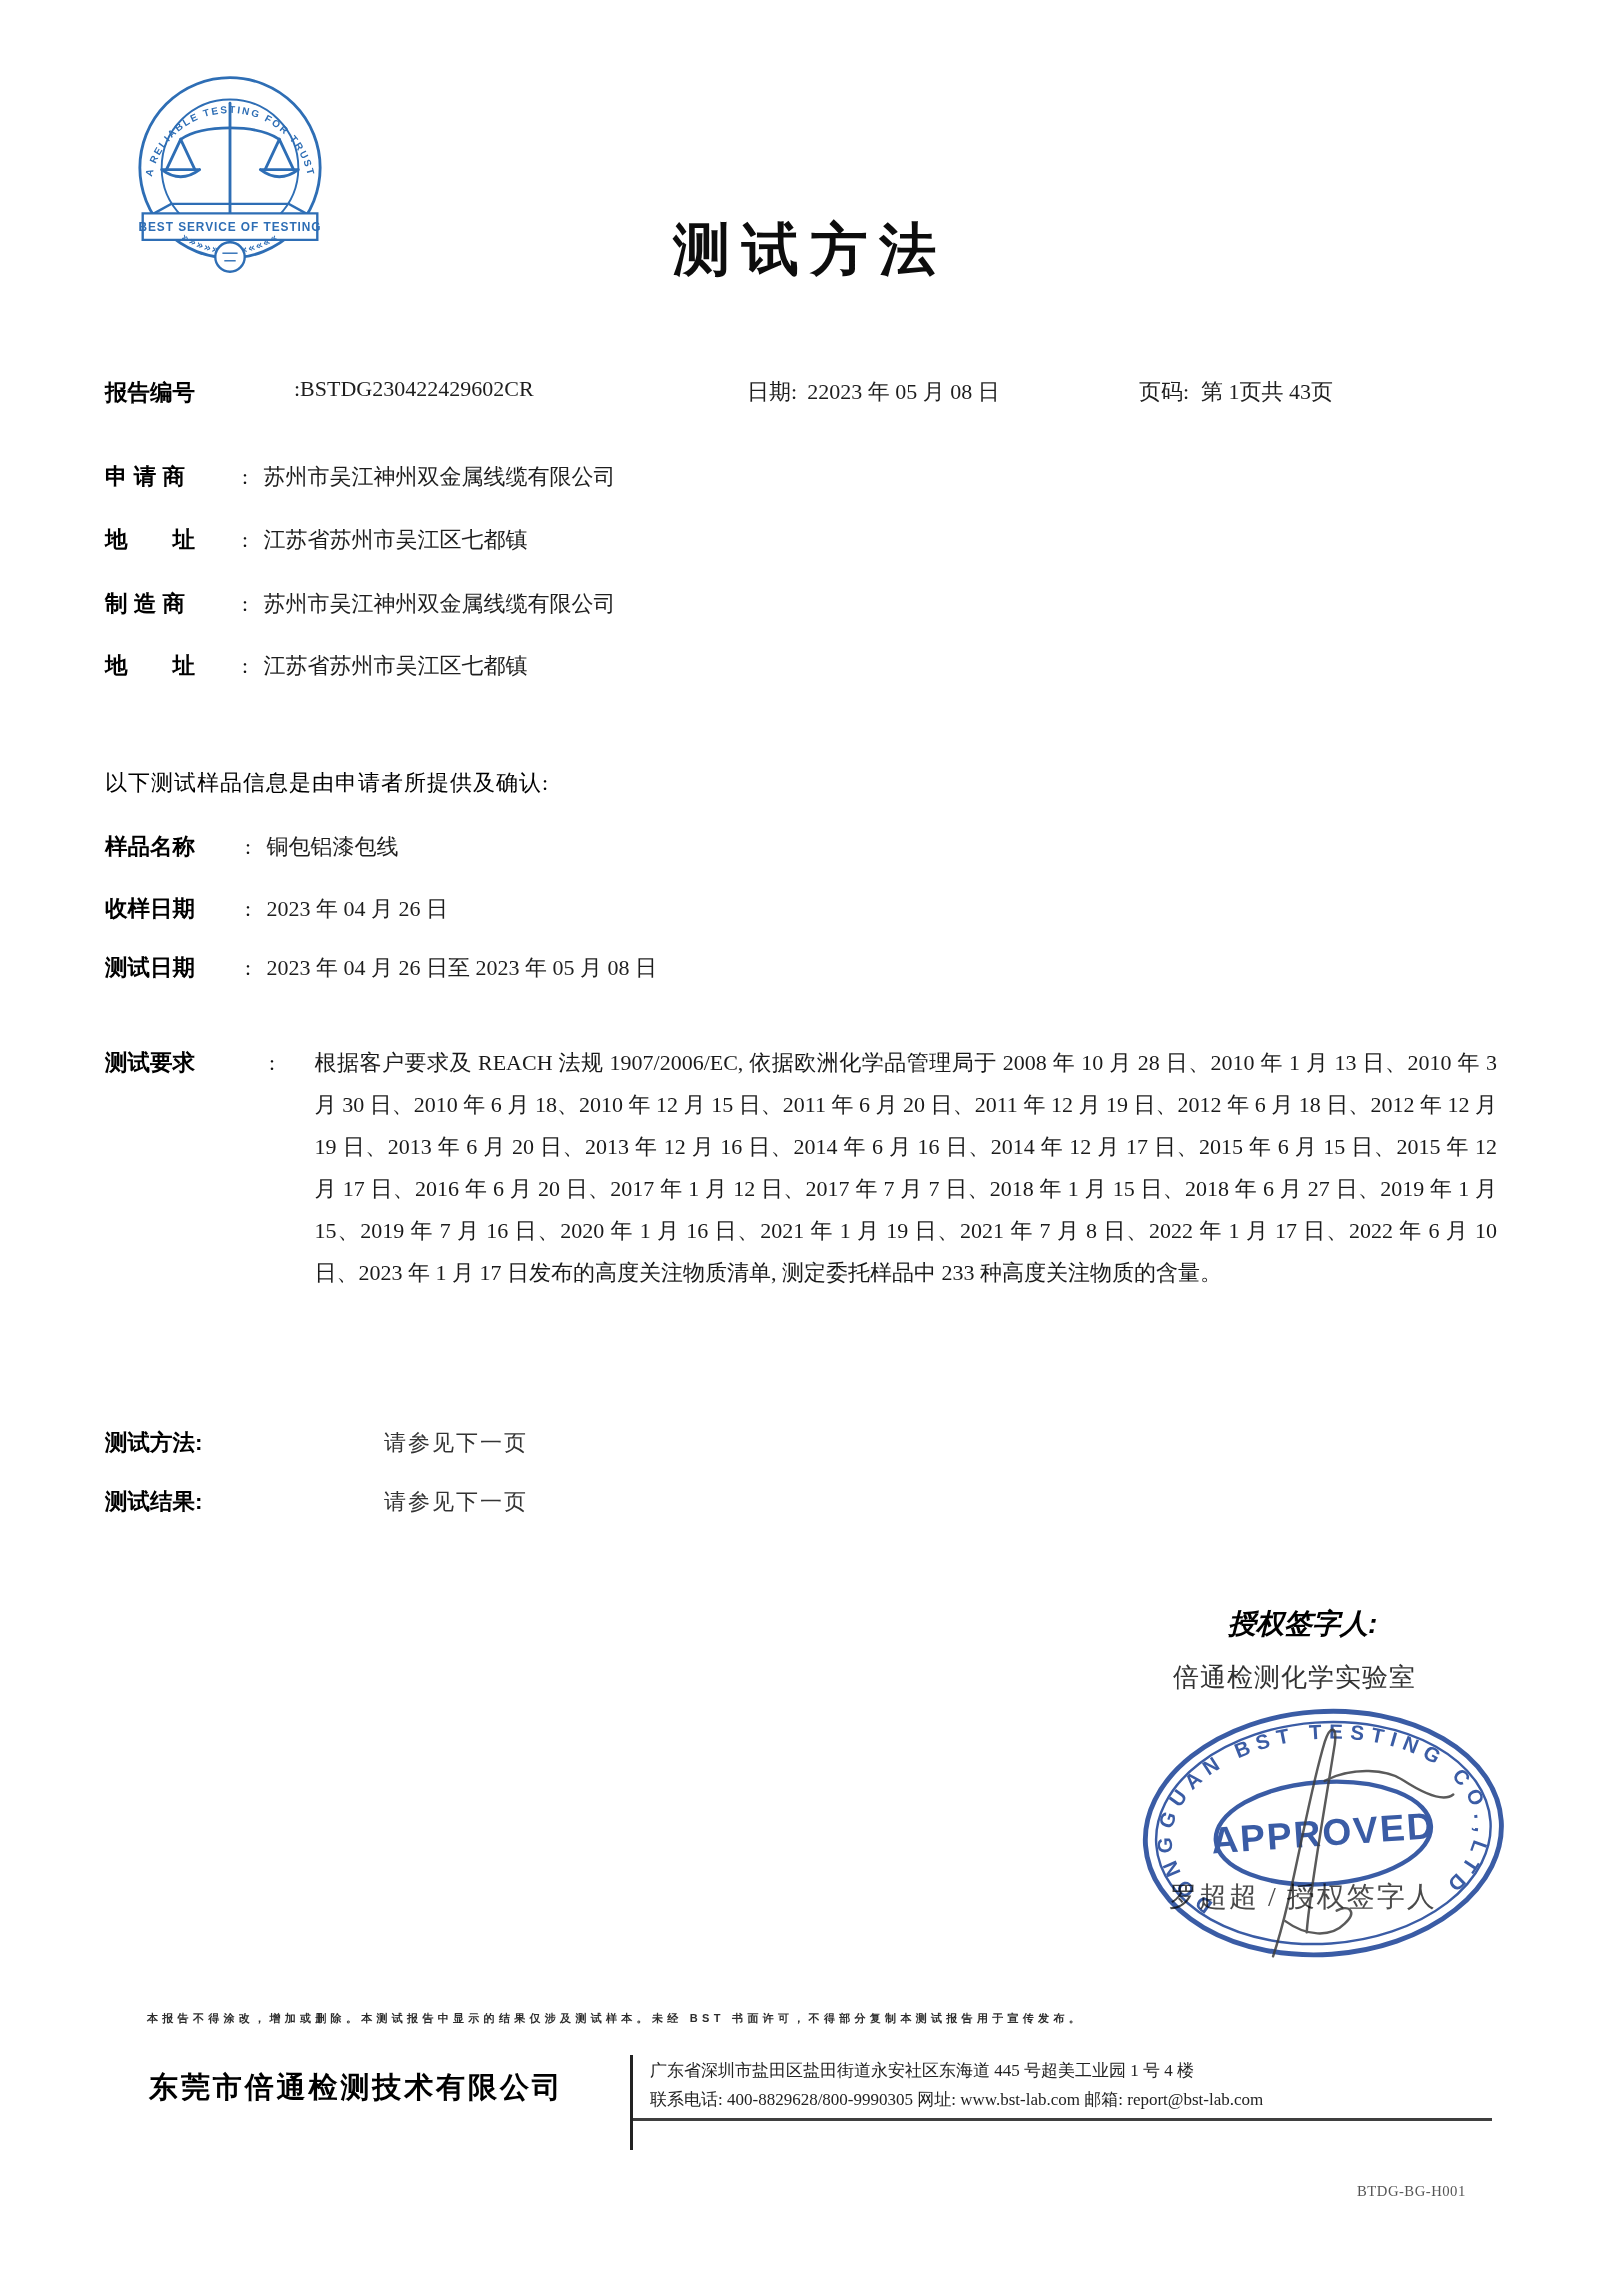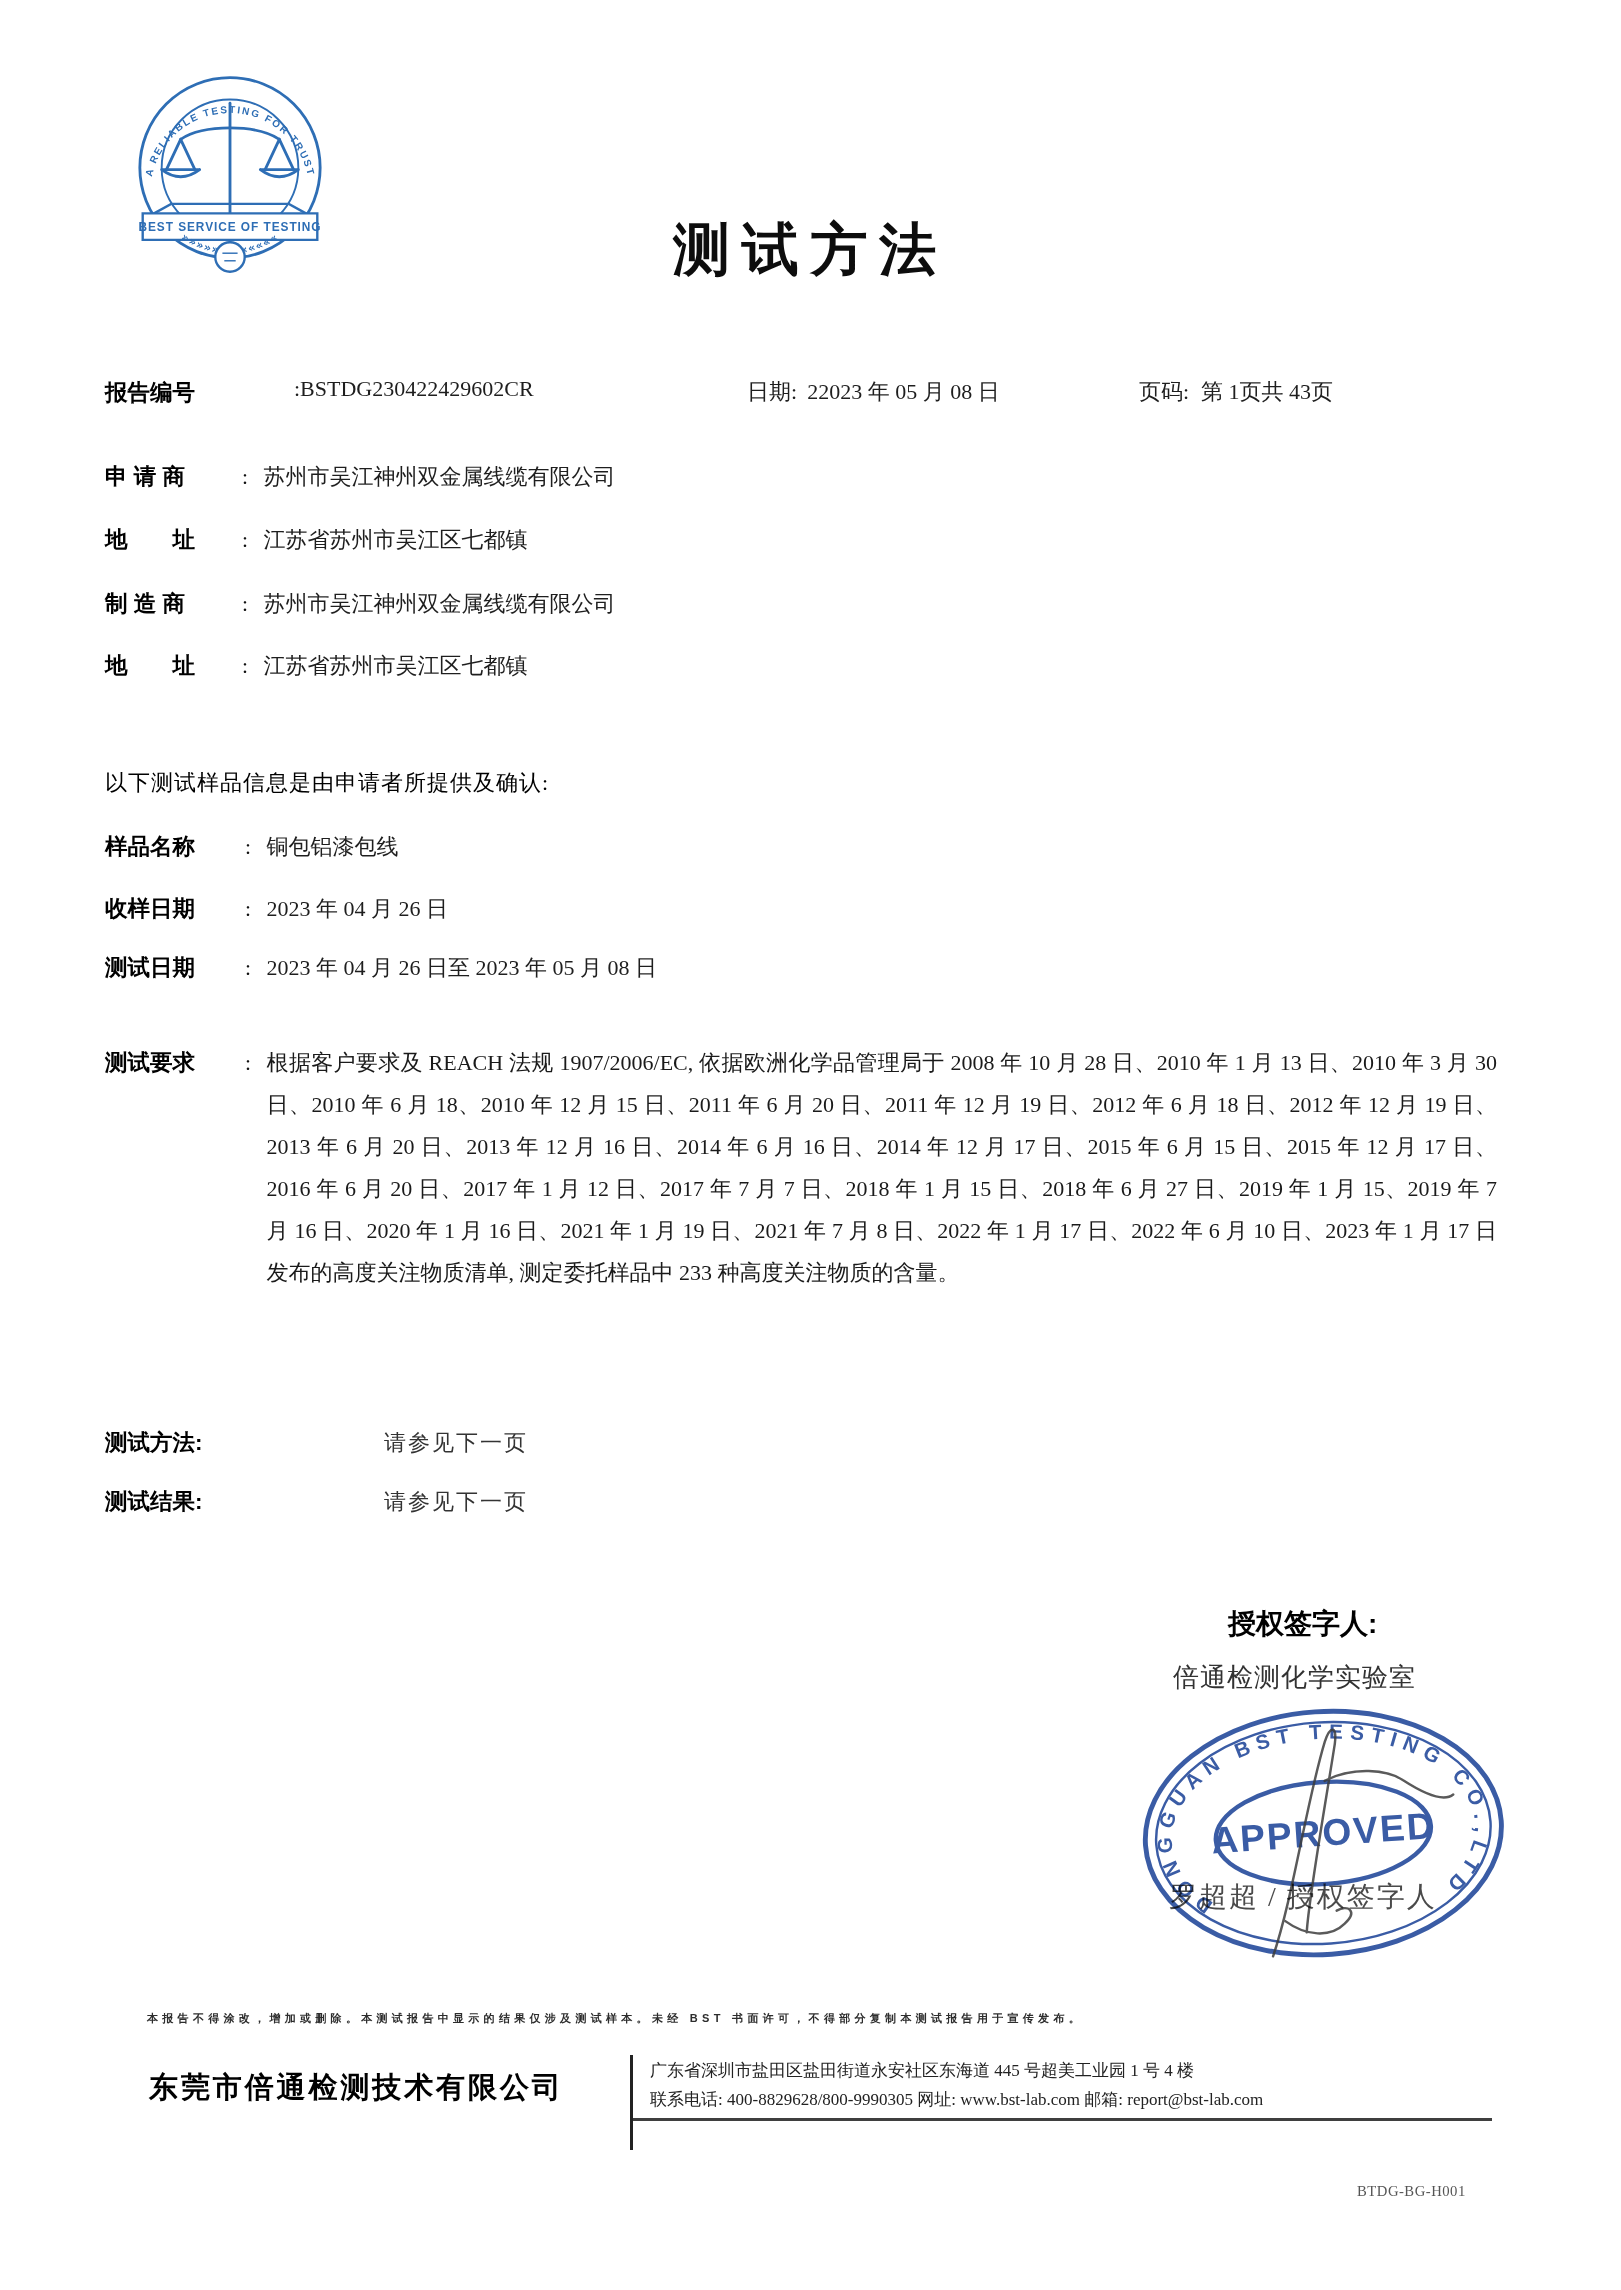--- a/index.html
+++ b/index.html
@@ -26,30 +26,30 @@
     font-family:"Liberation Sans",sans-serif; font-weight:bold; font-size:22.5px;
     color:#000; width:137px; flex:none; white-space:pre;
   }
   .flabel.w4 { width:140px; }
   .fcolon { width:21.6px; flex:none; font-size:21.6px; color:#111; }
   .fvalue { font-size:22px; color:#1e1e1e; }
 
   .intro { position:absolute; left:105px; top:768px; font-size:22px; color:#000; letter-spacing:1px; }
 
   
-  .req { position:absolute; left:105px; top:1042px; width:1392px; display:flex; align-items:flex-start; }
+  .req { position:absolute; left:105px; top:1042px; width:1392px; display:flex; align-items:flex-start;gap:24px; }
   .req .flabel, .req .fcolon { line-height:42px; }
   .reqtext { flex:1; font-size:22px; line-height:42px; text-align:justify; color:#1a1a1a; }
 
   .mrow .flabel { width:279px; }
   .mrow .fvalue { color:#333; letter-spacing:2px; }
 
   
   .sig-heading { position:absolute; left:1228px; top:1605px; font-family:"Liberation Sans",sans-serif;
-                 font-weight:bold; font-size:28px; color:#000; }
+                 font-weight:bold; font-size:28px; color:#000;font-style:italic; }
   .sig-lab  { position:absolute; left:1173px; top:1660px; font-size:26px; color:#323232; letter-spacing:1px; }
   .sig-name { position:absolute; left:1169px; top:1878px; font-size:28px; color:#4a4a4a; letter-spacing:2px; }
   .stamp-svg { position:absolute; left:1108px; top:1688px; width:431px; height:294px;
                mix-blend-mode:multiply; opacity:.93; transform:rotate(-4deg); }
 
   
   .disclaimer { position:absolute; left:147px; top:2011px; white-space:nowrap;
                 font-family:"Liberation Sans",sans-serif; font-weight:bold;
                 font-size:11px; letter-spacing:4.3px; color:#2d2d2d; }
   .company { position:absolute; left:149px; top:2068px; font-family:"Liberation Sans",sans-serif;

